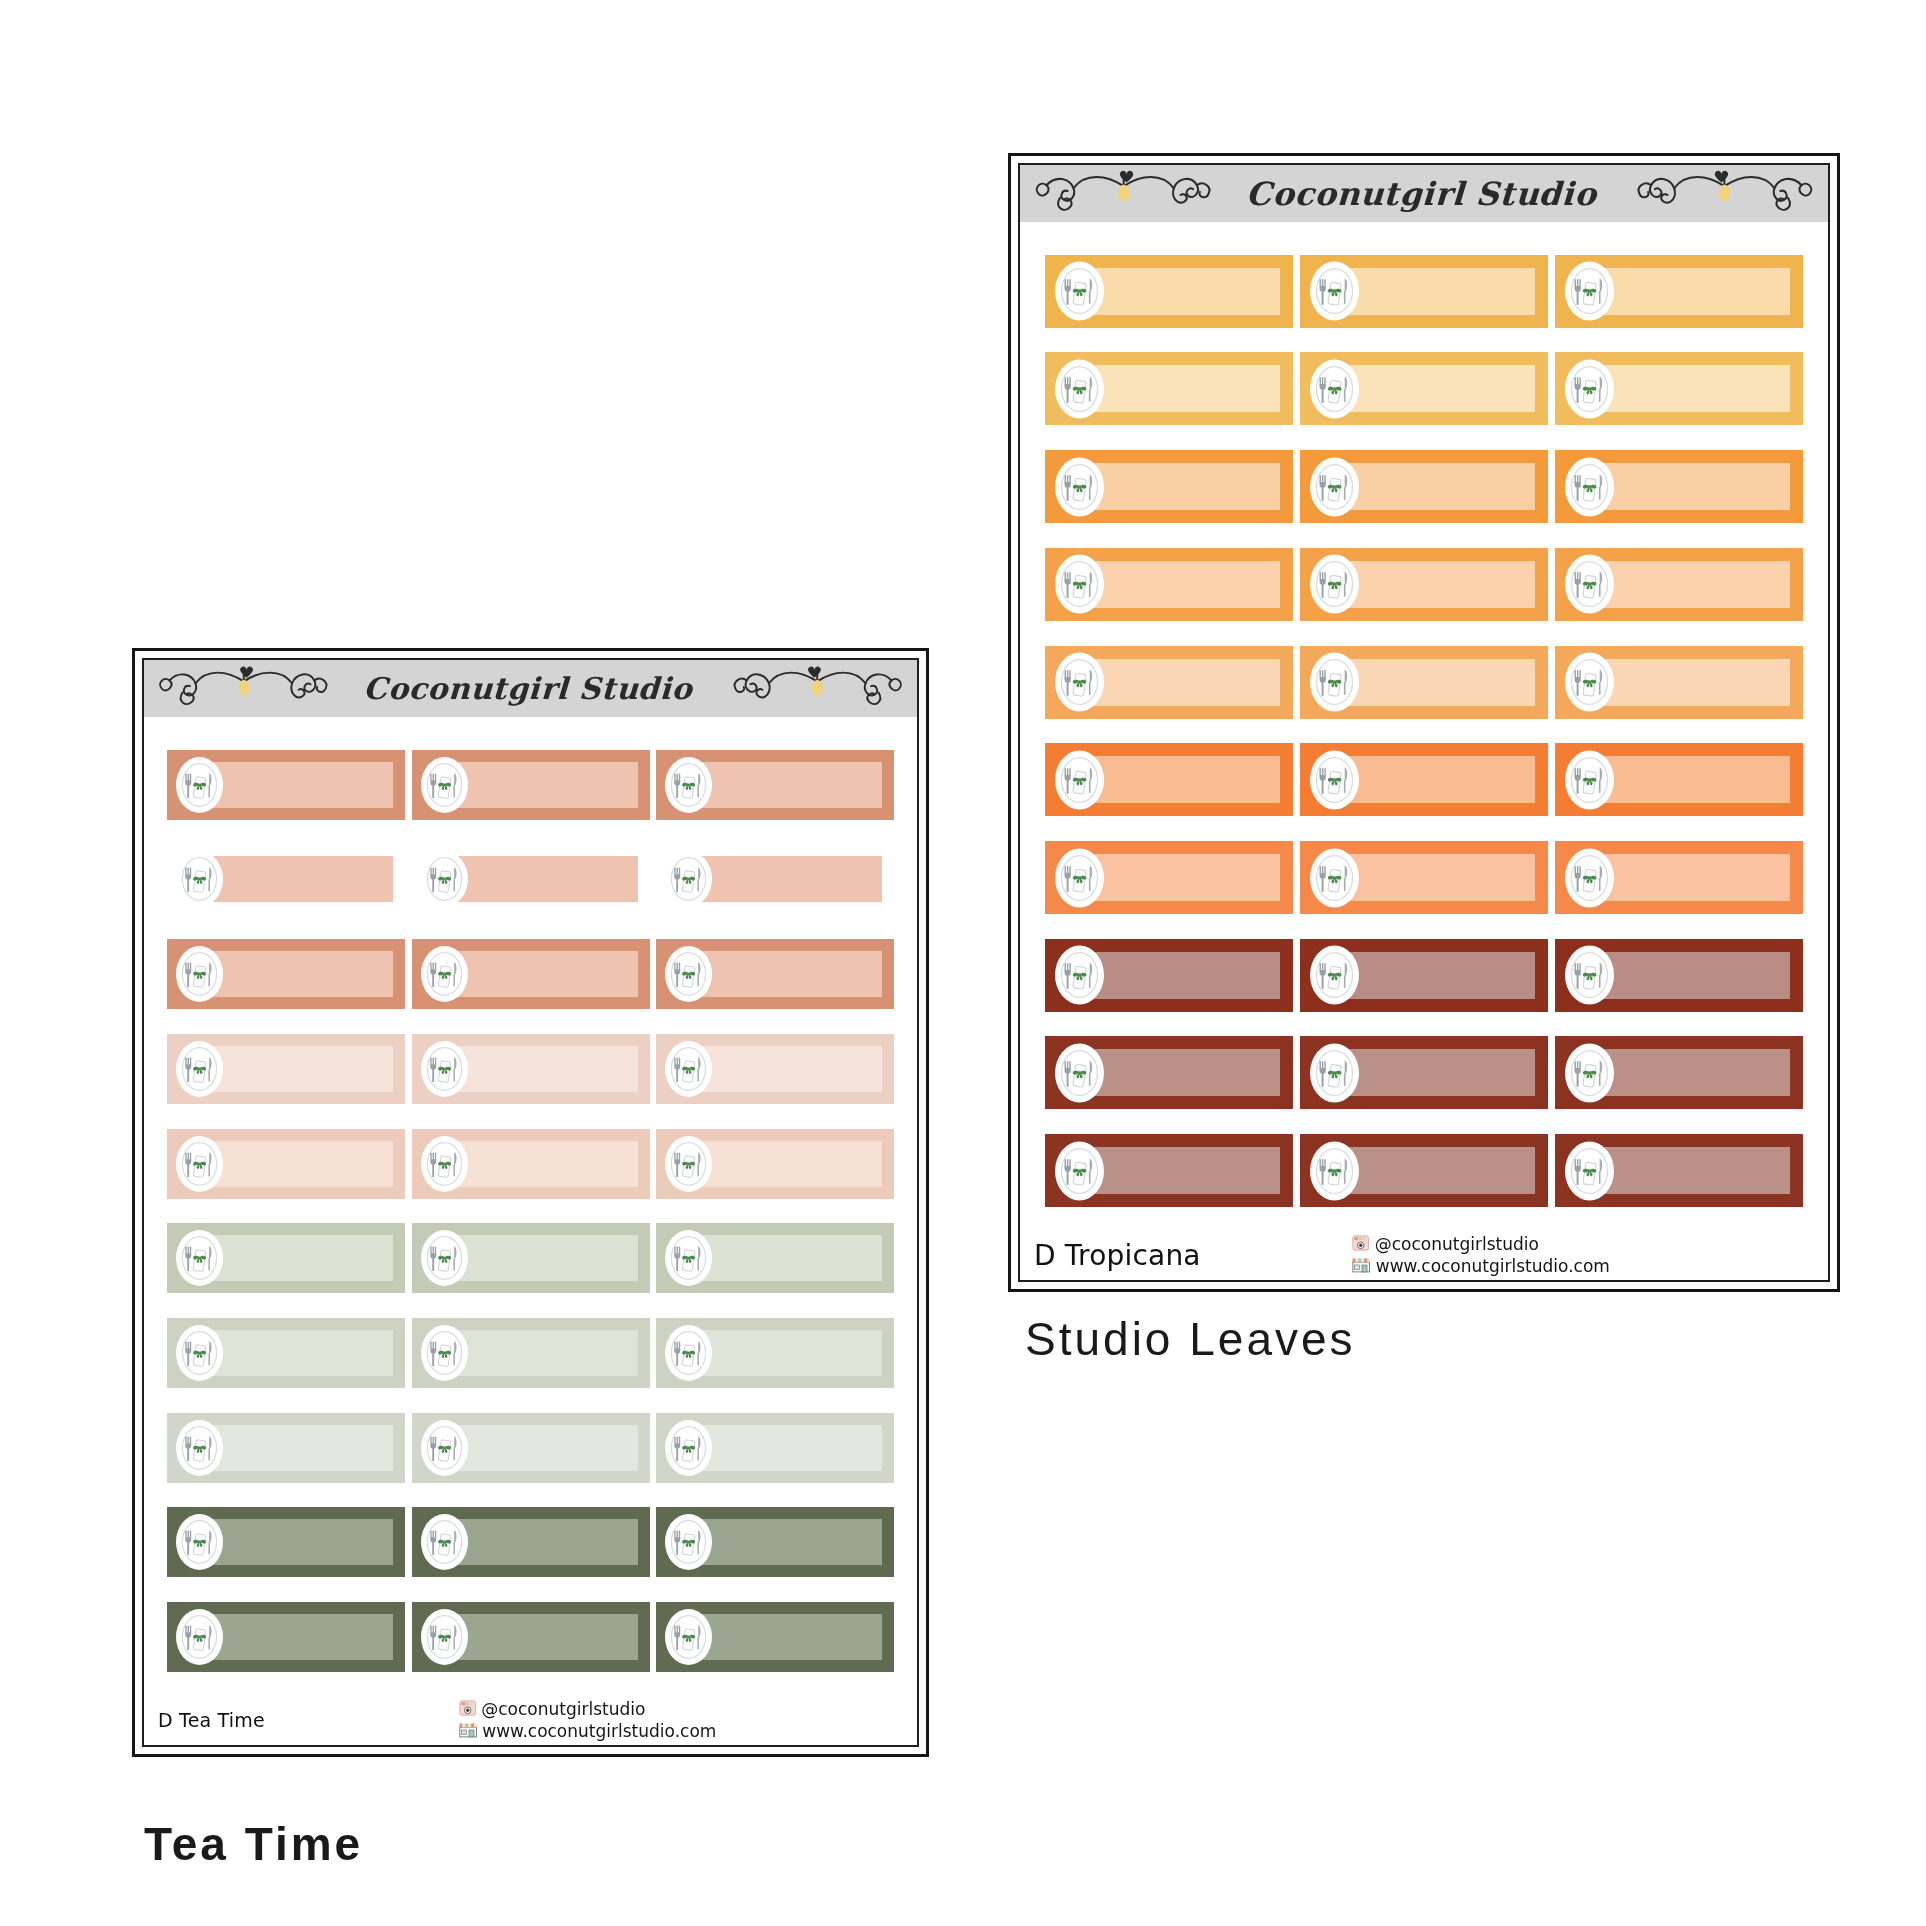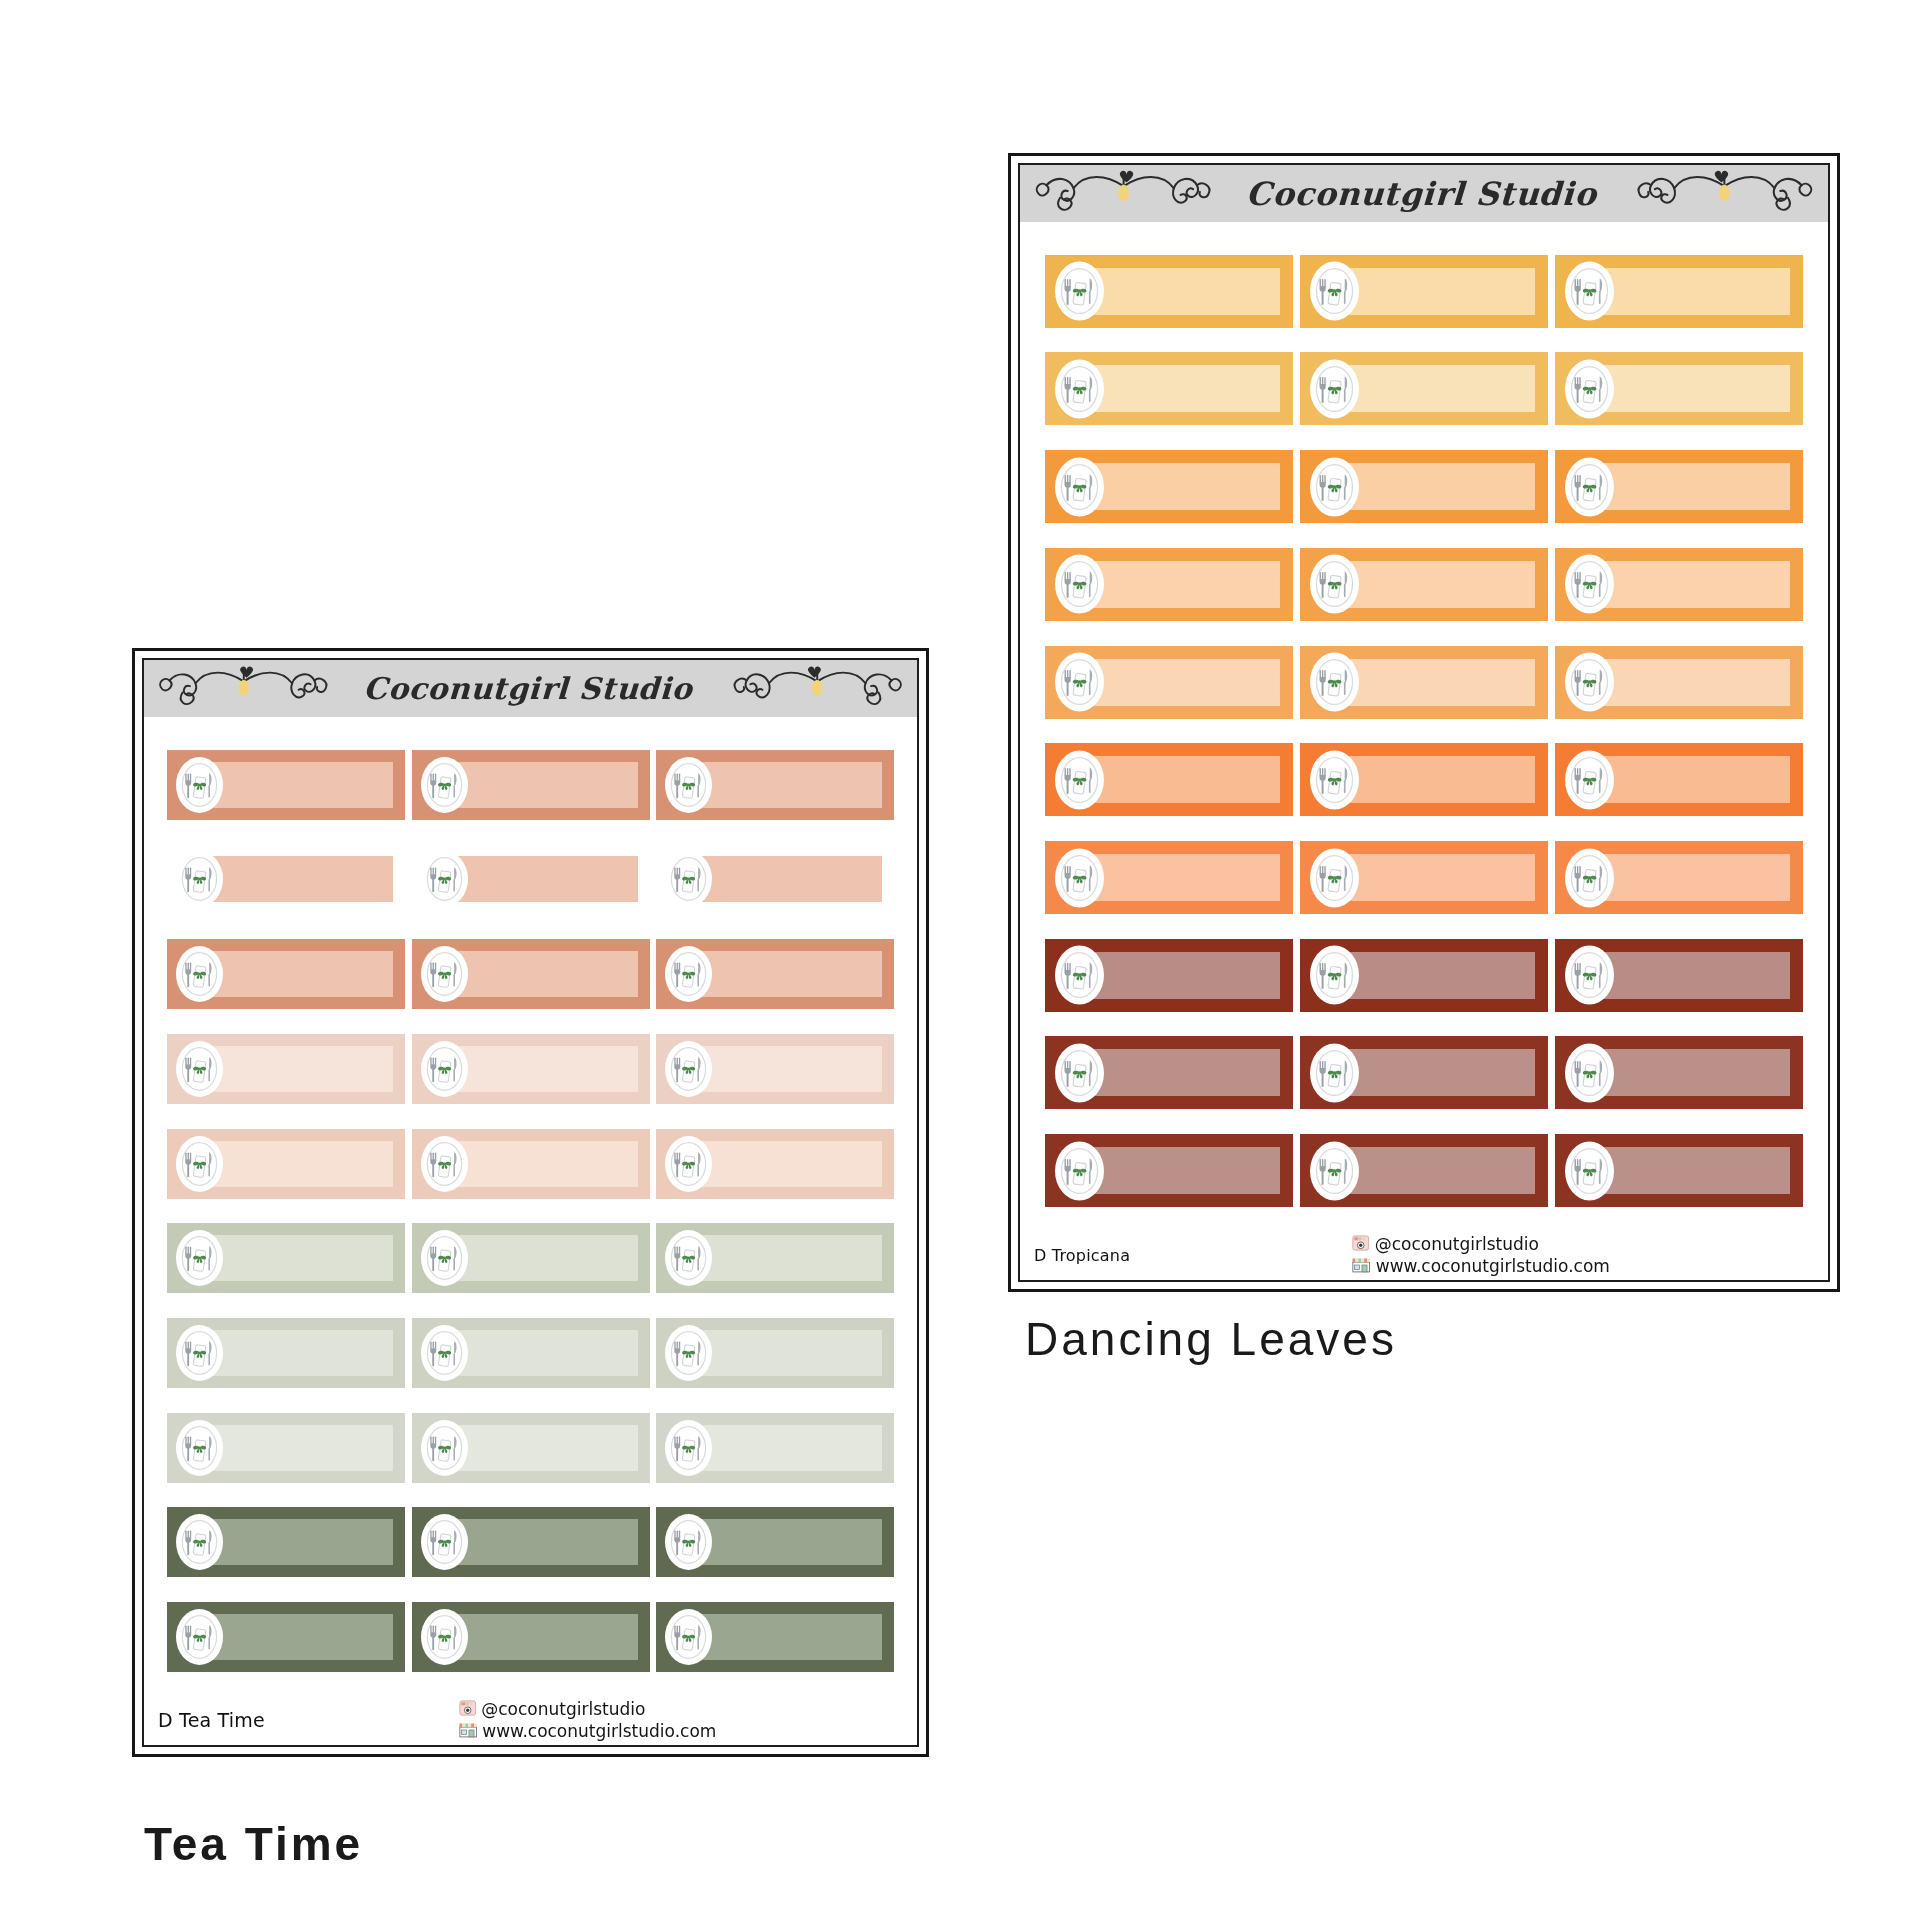--- a/index.html
+++ b/index.html
@@ -1070,21 +1070,21 @@
                   <path d="M22.7 27.4 c2.2 1.2 2.8 3.6 1.4 4.3 c-1.3 0.6-2.4-1.7-1.4-4.3 Z"></path>
                   <circle cx="22.05" cy="27" r="1.5"></circle>
                 </g>
               </svg>
             </span>
           </div>
         </div>
       </div>
 
     <div class="sheet-footer">
-      <span class="sheet-name" style="font-size: 16px;">D Tropicana</span>
+      <span class="sheet-name" style="font-size: 28px;">D Tropicana</span>
       <span class="social-block">
         <span class="social-line" style="font-size: 17px;">
           <span class="sicon"><svg viewBox="0 0 24 24" width="18" height="18">
                 <rect x="1.5" y="2.5" width="21" height="19" rx="3" fill="#f7d9d4" stroke="#d7a79f" stroke-width="1.2"></rect>
                 <rect x="3.5" y="4.3" width="5" height="4" fill="#d89a8e"></rect>
                 <rect x="9.2" y="4.3" width="4" height="4" fill="#e8c58a"></rect>
                 <rect x="14.3" y="4.3" width="4" height="4" fill="#cfd8dd"></rect>
                 <circle cx="12" cy="15" r="4.4" fill="#ffffff" stroke="#5a5a5a" stroke-width="1.2"></circle>
                 <circle cx="12" cy="15" r="2.2" fill="#3a3a3a"></circle>
               </svg></span>
@@ -1104,21 +1104,21 @@
                 <rect x="3.5" y="11" width="7" height="6" fill="#cfe4f0" stroke="#6f6f6f" stroke-width="0.9"></rect>
                 <rect x="14" y="11" width="7" height="9.5" fill="#9ccfae" stroke="#6f6f6f" stroke-width="0.9"></rect>
               </svg></span>
           <span>www.coconutgirlstudio.com</span>
         </span>
       </span>
     </div>
 
   </div>
 </div>
-<div class="caption" id="caption-tropicana" style="left: 1025px; top: 1312px;">Dancing Leaves</div>
+<div class="caption" id="caption-tropicana" style="left: 1025px; top: 1312px;">Studio Leaves</div>
 
 <div class="sheet" id="sheet-tea-time" style="left: 132px; top: 648px; width: 797px; height: 1109px;">
   <div class="sheet-inner">
 
     <div class="sheet-header" style="background: rgb(212, 212, 212);">
       <span class="flourish"><svg viewBox="0 0 200 56" width="187" height="52">
             <g fill="none" stroke="#2b2b2b" stroke-width="2.1" stroke-linecap="round">
               <path d="M8 30 C2 24 10 16 16 21 C22 26 14 34 9 31"></path>
               <path d="M16 21 C26 10 40 14 44 24 C47 32 40 40 34 36 C29 33 32 25 38 27"></path>
               <path d="M44 24 C56 8 78 10 96 22"></path>

